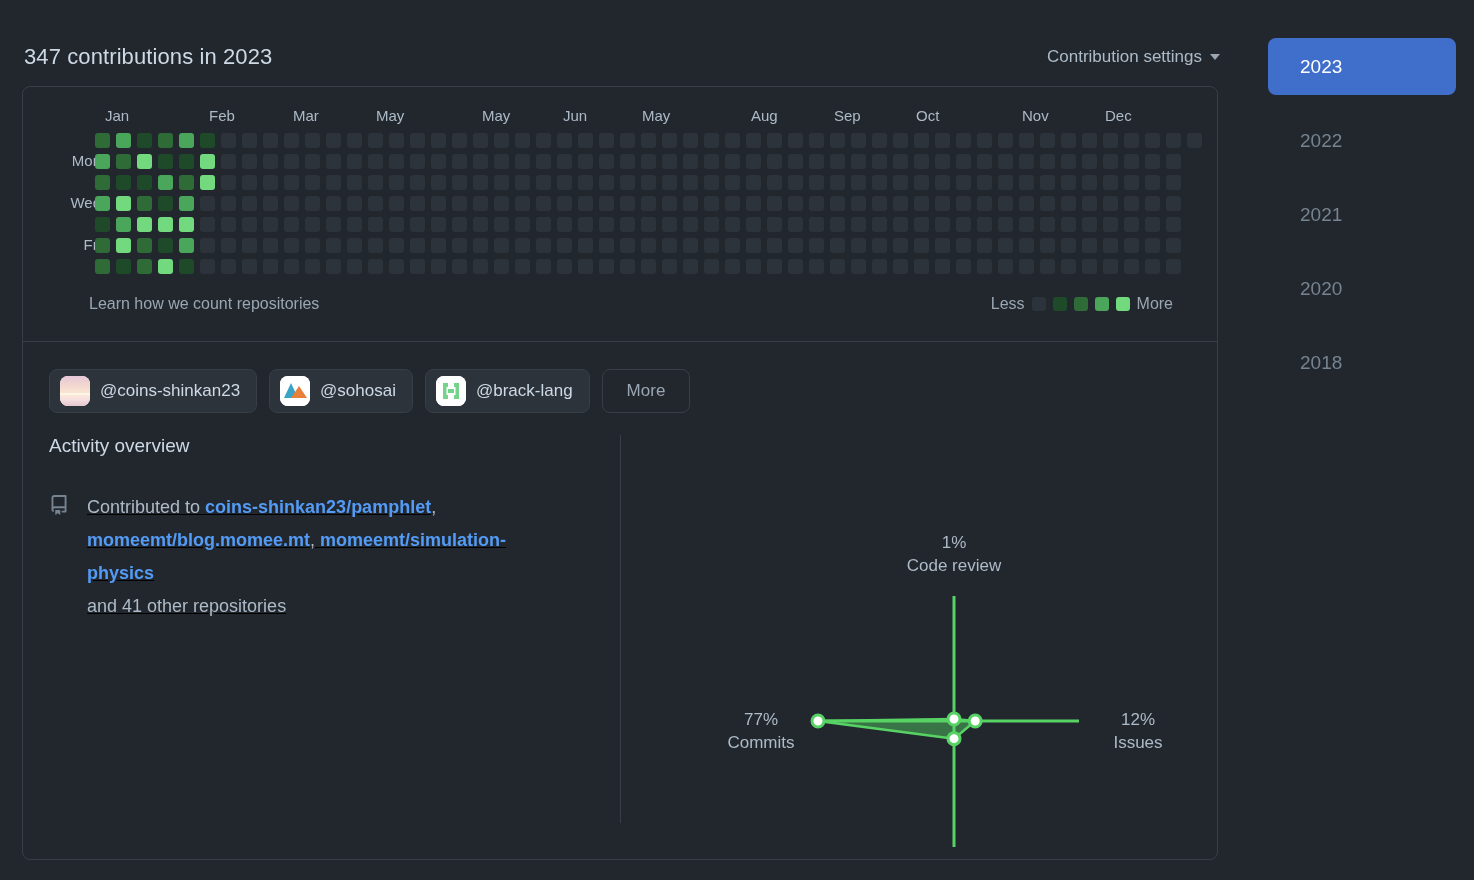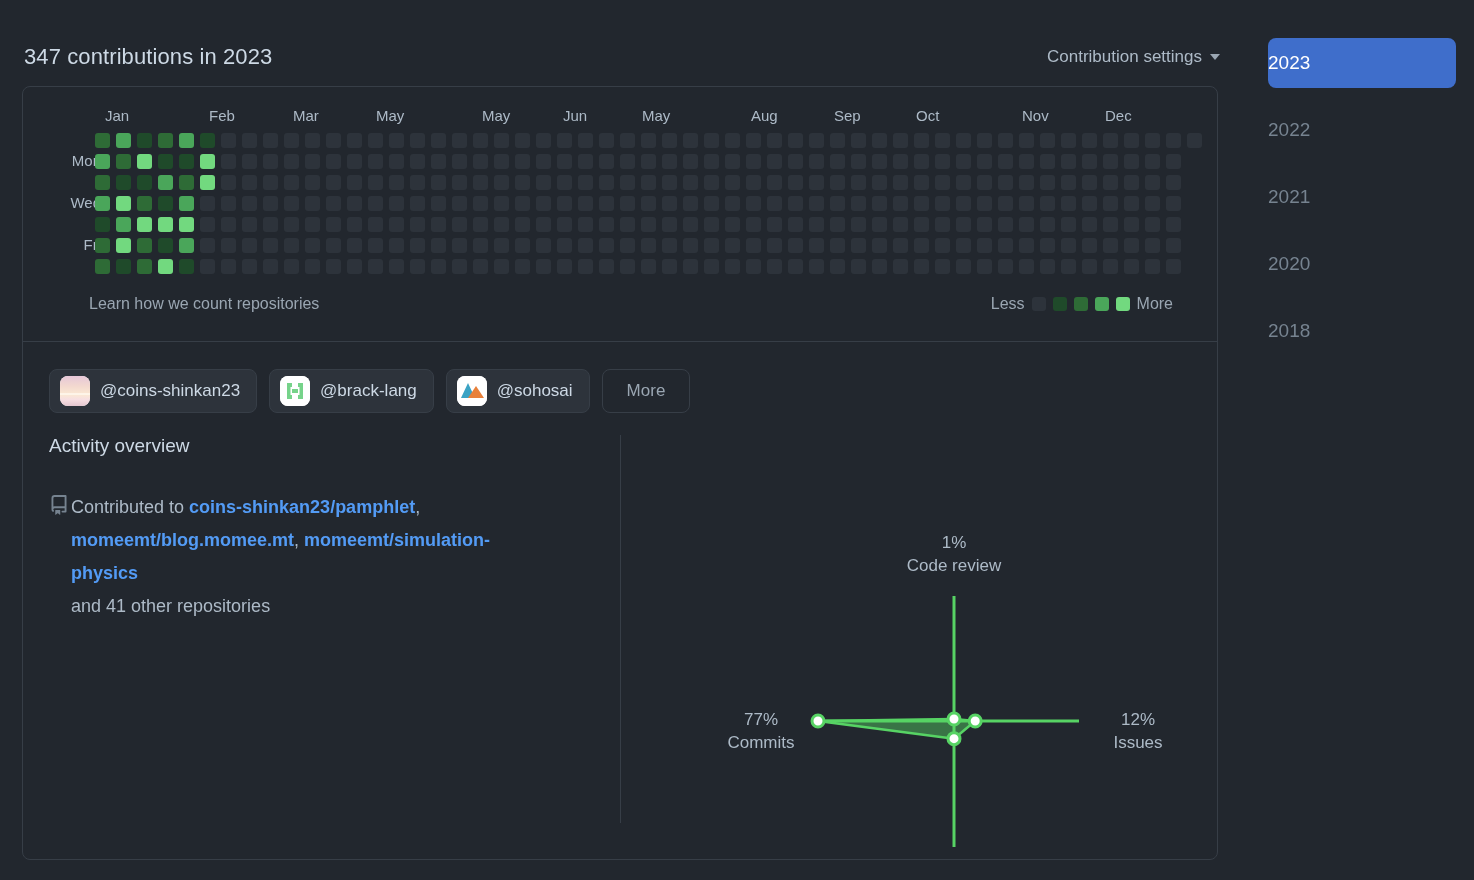--- a/index.html
+++ b/index.html
@@ -92,21 +92,21 @@
     border: 1px solid #373e47; border-radius: 8px;
     background: transparent; color: #9aa6b2; font-size: 17px; cursor: pointer;
     font-family: "Liberation Sans", sans-serif;
   }
 
   
   .activity {
     position: absolute; left: 26px; top: 348px; width: 570px;
   }
   .activity-title { font-size: 19px; color: #cdd9e5; margin-bottom: 34px; }
-  .activity-row { display: flex; gap: 2px; }
+  .activity-row { display: flex; gap: 18px; text-decoration: underline; }
   .repo-icon { flex: none; margin-top: 4px; }
   .activity-text {
     font-size: 18px; color: #adbac7; line-height: 33px; max-width: 470px;
   }
   .repo-link { color: #539bf5; font-weight: bold; cursor: pointer; }
 
   .vdivider {
     position: absolute; left: 597px; top: 348px; width: 1px; height: 388px;
     background: #373e47;
   }
@@ -115,21 +115,21 @@
   .radar { position: absolute; left: 620px; top: 340px; width: 560px; height: 420px; }
   .radar svg { display: block; }
   .radar-label {
     position: absolute; text-align: center; font-size: 17px;
     color: #adbac7; line-height: 23px; white-space: nowrap;
   }
 
   
   .years { position: absolute; left: 1268px; top: 38px; width: 188px; }
   .year-item {
-    height: 50px; display: flex; align-items: center; 
+    height: 57px; display: flex; align-items: center; padding-left: 32px;
     font-size: 19px; color: #768390; border-radius: 8px;
     margin-bottom: 17px; cursor: pointer;
   }
   .year-item.selected { background: #3f6ecb; color: #ffffff; }
 </style>
 </head>
 <body>
 
 <div class="page">
 
@@ -560,33 +560,33 @@
                 </linearGradient>
               </defs>
               <rect width="30" height="30" fill="url(#sg)"></rect>
               <rect y="17" width="30" height="2" fill="#fff8ee" opacity=".8"></rect>
             </svg></span>
           <span class="org-name">@coins-shinkan23</span>
         </div>
         <div class="org-chip">
           <span class="org-avatar"><svg width="30" height="30" viewBox="0 0 30 30">
               <rect width="30" height="30" fill="#ffffff"></rect>
+              <path d="M11 7 L18 22 L4 22 Z" fill="#3ba3c4"></path>
+              <path d="M19 10 L27 22 L11 22 Z" fill="#e8803a"></path>
+            </svg></span>
+          <span class="org-name">@sohosai</span>
+        </div>
+        <div class="org-chip">
+          <span class="org-avatar"><svg width="30" height="30" viewBox="0 0 30 30">
+              <rect width="30" height="30" fill="#ffffff"></rect>
               <path d="M7 7h5v4h-1.5v8H12v4H7Z" fill="#76d38a"></path>
               <path d="M23 7h-5v4h1.5v8H18v4h5Z" fill="#76d38a"></path>
               <rect x="12" y="13" width="6" height="4" fill="#76d38a"></rect>
             </svg></span>
           <span class="org-name">@brack-lang</span>
-        </div>
-        <div class="org-chip">
-          <span class="org-avatar"><svg width="30" height="30" viewBox="0 0 30 30">
-              <rect width="30" height="30" fill="#ffffff"></rect>
-              <path d="M11 7 L18 22 L4 22 Z" fill="#3ba3c4"></path>
-              <path d="M19 10 L27 22 L11 22 Z" fill="#e8803a"></path>
-            </svg></span>
-          <span class="org-name">@sohosai</span>
         </div>
         <button class="more-btn">More</button>
       </div>
 
     <div class="activity">
       <div class="activity-title">Activity overview</div>
       <div class="activity-row">
         <span class="repo-icon">
           <svg width="20" height="20" viewBox="0 0 16 16" fill="#768390">
             <path d="M2 2.5A2.5 2.5 0 0 1 4.5 0h8.75a.75.75 0 0 1 .75.75v12.5a.75.75 0 0 1-.75.75h-2.5a.75.75 0 0 1 0-1.5h1.75v-2h-8a1 1 0 0 0-.714 1.7.75.75 0 0 1-1.072 1.05A2.495 2.495 0 0 1 2 11.5Zm10.5-1h-8a1 1 0 0 0-1 1v6.708A2.486 2.486 0 0 1 4.5 9h8ZM5 12.25a.25.25 0 0 1 .25-.25h3.5a.25.25 0 0 1 .25.25v3.25a.25.25 0 0 1-.4.2l-1.45-1.087a.249.249 0 0 0-.3 0L5.4 15.7a.25.25 0 0 1-.4-.2Z"></path>

